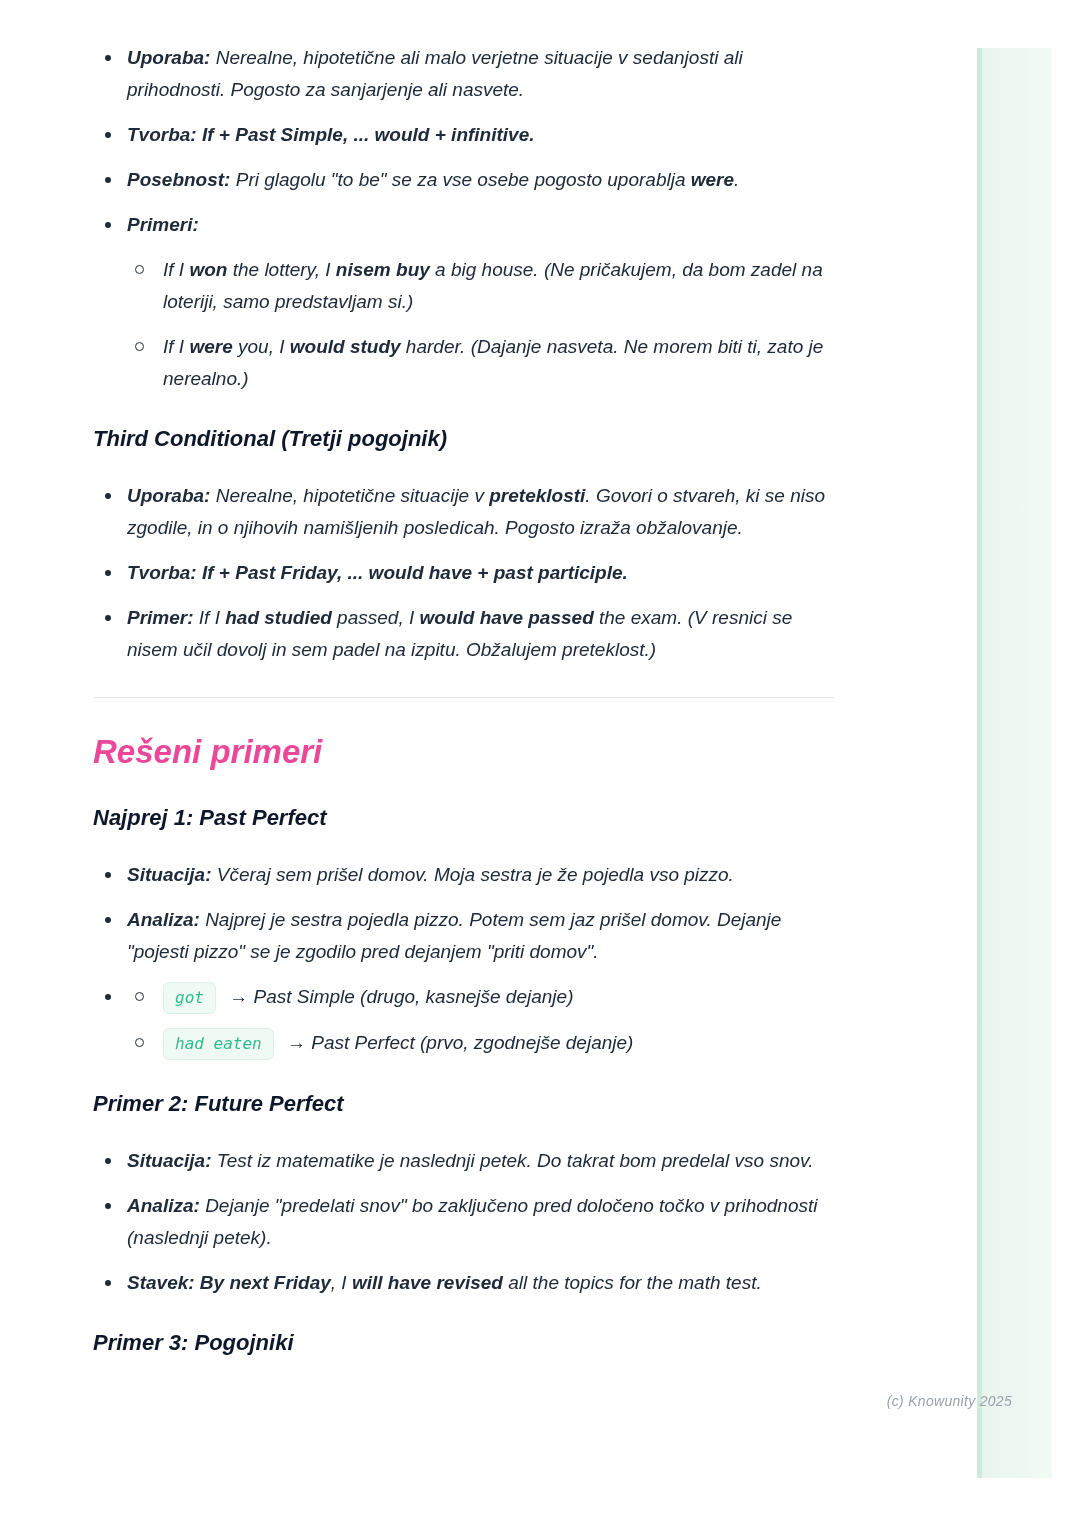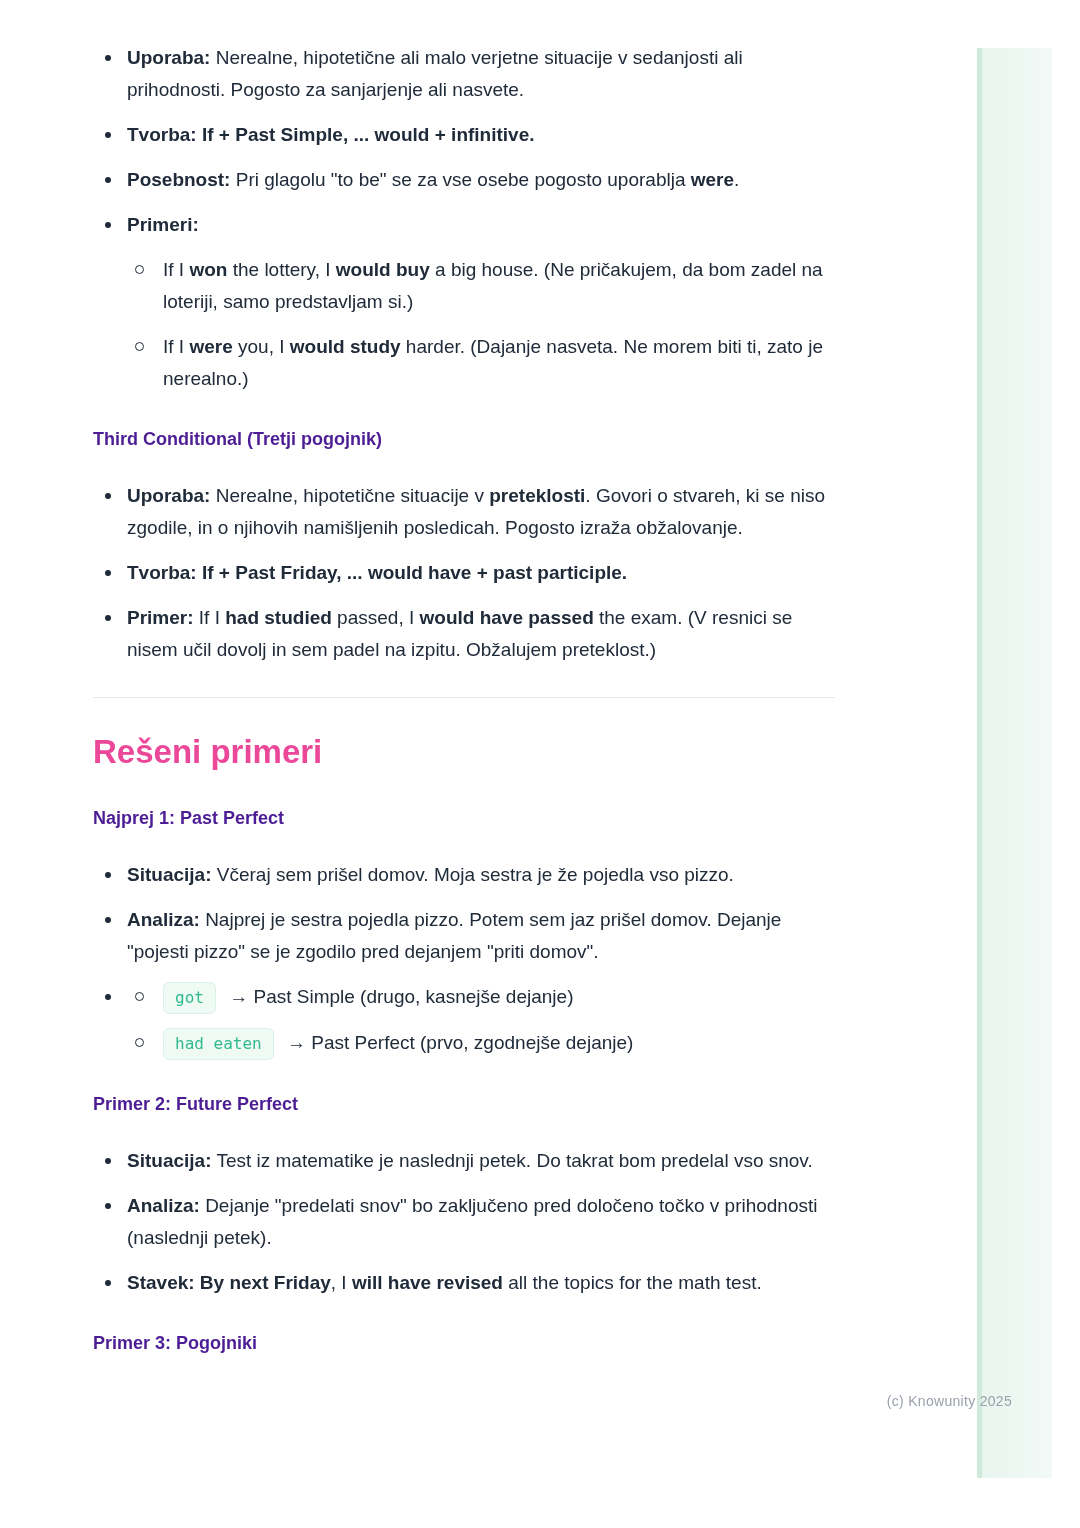--- a/index.html
+++ b/index.html
@@ -8,20 +8,21 @@
     background: #ffffff;
     font-family: "Liberation Sans", sans-serif;
     color: #202b3a;
   }
   .page {
     position: relative;
     width: 1080px;
     height: 1528px;
     background: #ffffff;
     overflow: hidden;
+    font-style: italic;
   }
   .accent-bar {
     position: absolute;
     top: 48px;
     left: 977px;
     width: 75px;
     height: 1430px;
     background: linear-gradient(90deg, #e9f5ef 0%, #f2faf6 100%);
     border-left: 5px solid #cfe9dc;
   }
@@ -63,23 +64,23 @@
     left: 8px;
     top: 11px;
     width: 7px;
     height: 7px;
     border: 1.6px solid #202b3a;
     border-radius: 50%;
     background: transparent;
   }
   .l2 > li:last-child { margin-bottom: 0; }
   h3.sec {
-    font-size: 18px;
+    font-size: 22px;
     font-weight: 700;
-    color: #4c1d95;
+    color: #0f172a;
     margin: 30px 0 27px 0;
     line-height: 28px;
   }
   h2.mint {
     font-size: 33px;
     font-weight: 700;
     color: #ec4899;
     margin: 34px 0 32px 0;
     line-height: 40px;
   }
@@ -127,21 +128,21 @@
       <li>
         <span><span class="b">Tvorba: If + Past Simple, ... would + infinitive.</span></span>
       </li>
       <li>
         <span><span class="b">Posebnost:</span><span> Pri glagolu "to be" se za vse osebe pogosto uporablja </span><span class="b">were</span><span>.</span></span>
       </li>
       <li>
         <span><span class="b">Primeri:</span></span>
         <ul class="l2">
           <li>
-            <span><span>If I </span><span class="b">won</span><span> the lottery, I </span><span class="b">would buy</span><span> a big house. (Ne pričakujem, da bom zadel na loteriji, samo predstavljam si.)</span></span>
+            <span><span>If I </span><span class="b">won</span><span> the lottery, I </span><span class="b">nisem buy</span><span> a big house. (Ne pričakujem, da bom zadel na loteriji, samo predstavljam si.)</span></span>
           </li>
           <li>
             <span><span>If I </span><span class="b">were</span><span> you, I </span><span class="b">would study</span><span> harder. (Dajanje nasveta. Ne morem biti ti, zato je nerealno.)</span></span>
           </li>
         </ul>
       </li>
     </ul>
 
     <h3 class="sec">Third Conditional (Tretji pogojnik)</h3>
 

